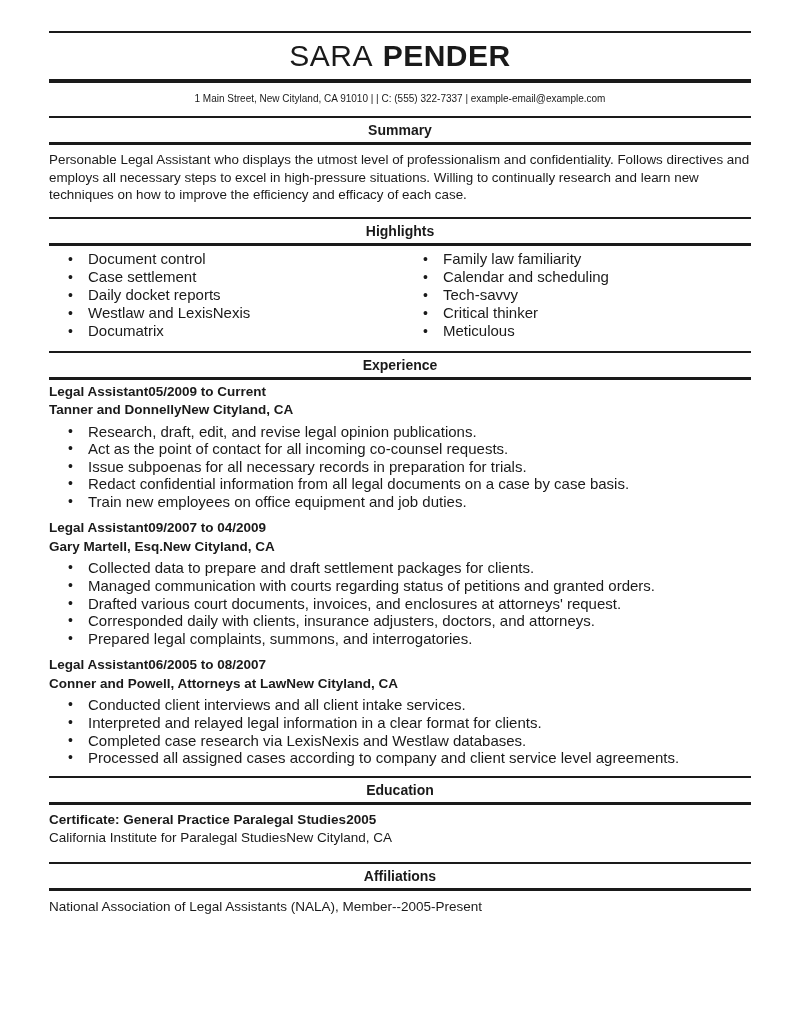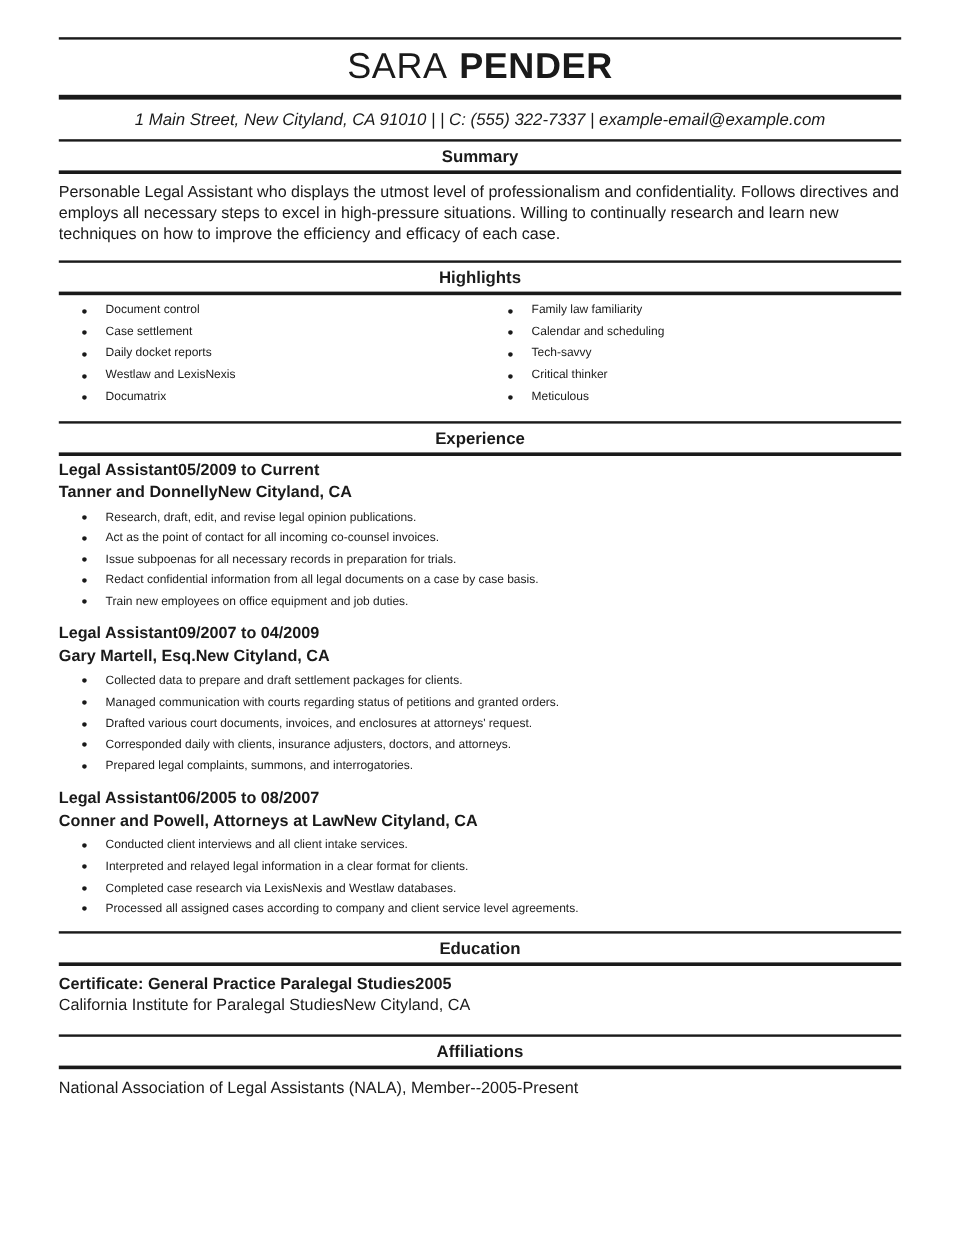--- a/index.html
+++ b/index.html
@@ -26,24 +26,23 @@
     font-size: 30px;
     line-height: 36px;
     letter-spacing: 0.5px;
     white-space: nowrap;
   }
   .name .first { font-weight: 400; margin-right: 0.32em; }
   .name .last  { font-weight: 700; }
 
   .contact {
     text-align: center;
-    font-size: 14px;
+    font-size: 10px;
     line-height: 14px;
     padding: 9px 0 10px 0;
-    font-style: italic;
   }
 
   
   .sec-title {
     text-align: center;
     font-weight: 700;
     font-size: 14px;
     line-height: 17px;
     padding: 4px 0 3px 0;
   }
@@ -52,21 +51,21 @@
     font-size: 13.4px;
     line-height: 17.5px;
     margin: 6px 0 13px 0;
   }
 
   
   ul.blist { list-style: none; margin-left: 19px; }
   ul.blist li {
     position: relative;
     padding-left: 20px;
-    font-size: 10px;
+    font-size: 15px;
     line-height: 18px;
   }
   ul.blist li::before {
     content: "\2022";
     position: absolute;
     left: 0;
     font-size: 14px;
   }
 
   .hl-grid {
@@ -151,21 +150,21 @@
           <span class="b">Legal Assistant</span>
           <span class="b">05/2009 to Current</span>
         </div>
         <div class="job-row">
           <span class="b">Tanner and Donnelly</span>
           <span class="b">New Cityland, CA</span>
         </div>
         <ul class="blist">
 
         <li>Research, draft, edit, and revise legal opinion publications.</li>
-          <li>Act as the point of contact for all incoming co-counsel invoices.</li>
+          <li>Act as the point of contact for all incoming co-counsel requests.</li>
           <li>Issue subpoenas for all necessary records in preparation for trials.</li>
           <li>Redact confidential information from all legal documents on a case by case basis.</li>
           <li>Train new employees on office equipment and job duties.</li>
         </ul>
       </div>
 
       <div class="job">
         <div class="job-row">
           <span class="b">Legal Assistant</span>
           <span class="b">09/2007 to 04/2009</span>

